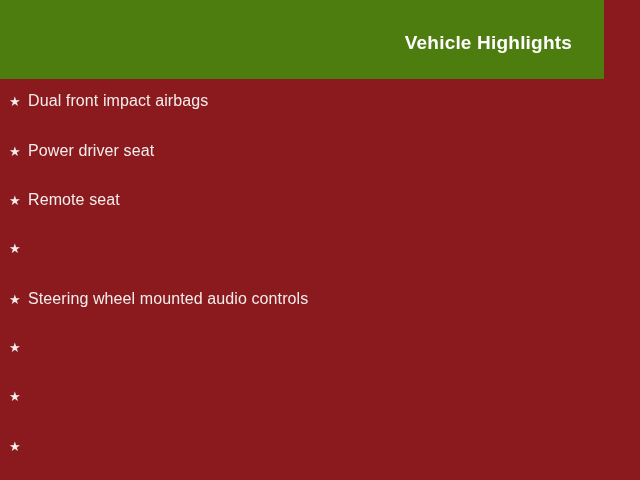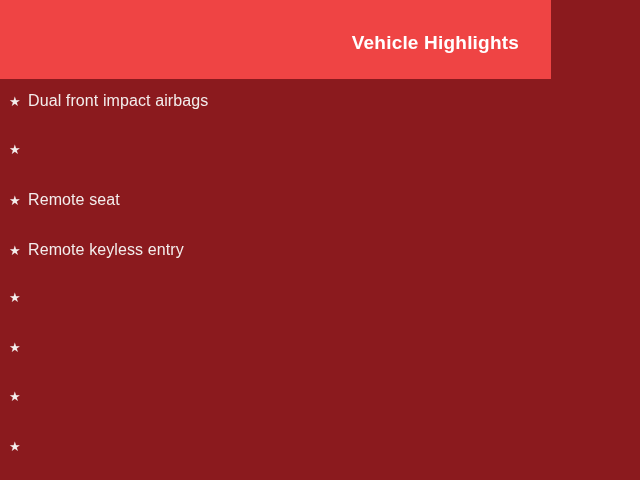--- a/index.html
+++ b/index.html
@@ -22,23 +22,23 @@
     background: #8b1a1e;
     box-sizing: border-box;
     overflow: hidden;
   }
 
   
   .header {
     position: absolute;
     top: 0;
     left: 0;
-    width: 551px;
+    width: 604px;
     height: 79px;
-    background: #ef4444;
+    background: #4d7c0f;
     display: flex;
     align-items: center;
     justify-content: flex-end;
     box-sizing: border-box;
     padding: 0 32px 0 0;
   }
 
   .header-title {
     color: #ffffff;
     font-size: 19px;
@@ -104,34 +104,35 @@
   <div class="body">
     <ul class="feature-list">
 
       <li class="feature-item">
         <span class="bullet-star">★</span>
         <span class="feature-label">Dual front impact airbags</span>
       </li>
 
       <li class="feature-item">
         <span class="bullet-star">★</span>
+        <span class="feature-label">Power driver seat</span>
       </li>
 
       <li class="feature-item">
         <span class="bullet-star">★</span>
         <span class="feature-label">Remote seat</span>
       </li>
 
       <li class="feature-item">
         <span class="bullet-star">★</span>
-        <span class="feature-label">Remote keyless entry</span>
       </li>
 
       <li class="feature-item">
         <span class="bullet-star">★</span>
+        <span class="feature-label">Steering wheel mounted audio controls</span>
       </li>
 
       <li class="feature-item">
         <span class="bullet-star">★</span>
       </li>
 
       <li class="feature-item">
         <span class="bullet-star">★</span>
       </li>
 

